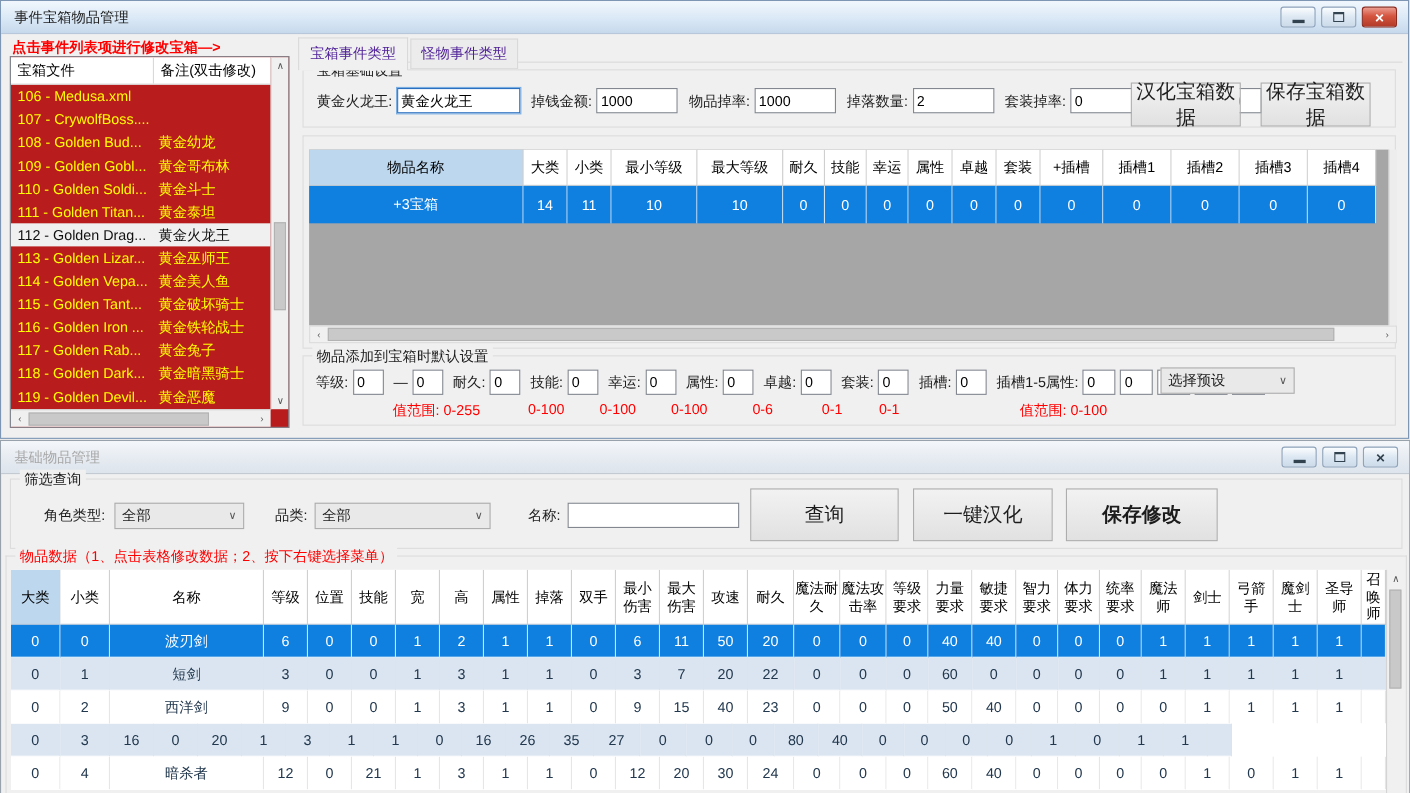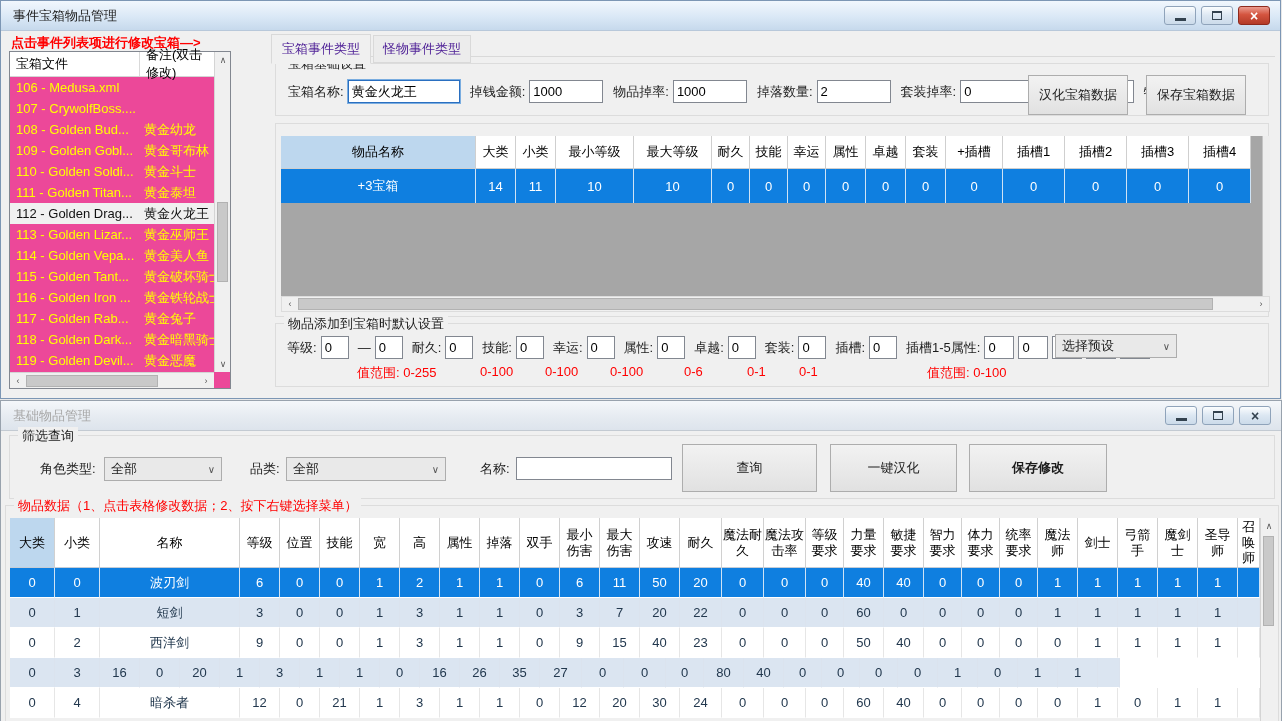--- a/index.html
+++ b/index.html
@@ -24,27 +24,27 @@
   .glyph-x { font-weight:bold; font-size:14px; line-height:1; }
 
   
   .groupbox { position:absolute; border:1px solid #dcdcdc; }
   .glabel { position:absolute; top:-9px; left:8px; background:#f0f0f0; padding:0 4px; font-size:13px; color:#1c1c1c; white-space:nowrap; }
   .glabel.blue { color:#0044cc; }
   .glabel.red { color:#ff0000; }
   .lbl { color:#1c1c1c; white-space:nowrap; }
   .tin { height:23px; border:1px solid #828790; background:#fff; font-family:inherit; font-size:13px; padding:0 3px; color:#000; }
   .tin.focused { border:1px solid #2a6fc0; outline:1px solid #7aade0; }
-  .btn { background:linear-gradient(#f2f2f2,#e1e1e1); border:1px solid #adadad; font-family:inherit; font-size:13px; color:#1c1c1c; display:flex; align-items:center; justify-content:center; cursor:default; }
+  .btn { background:linear-gradient(#f2f2f2,#e1e1e1); border:1px solid #adadad; font-family:inherit; font-size:18px; color:#1c1c1c; display:flex; align-items:center; justify-content:center; cursor:default; }
   .combo { height:24px; background:#e9e9e9; border:1px solid #adadad; display:flex; align-items:center; padding:0 6px; color:#1c1c1c; }
   .combo .chev { margin-left:auto; color:#555; font-size:10px; }
 
   
   .hint { position:absolute; left:10px; top:33px; color:#ff0000; font-weight:bold; font-size:13px; }
-  .filelist { position:absolute; left:8px; top:50px; width:222px; height:338px; background:#ec4899; border:1px solid #828790; }
+  .filelist { position:absolute; left:8px; top:50px; width:254px; height:338px; background:#b91c1c; border:1px solid #828790; }
   .fl-header { position:absolute; left:0; top:0; right:16px; height:25px; background:#fff; display:flex; align-items:center; border-bottom:1px solid #d4d4d4; }
   .fl-header span { padding-left:6px; color:#000; }
   .fl-h-file { width:130px; border-right:1px solid #d9d9d9; height:100%; display:flex; align-items:center; }
   .fl-h-note { flex:1; }
   .fl-items { position:absolute; left:0; top:25px; right:16px; bottom:16px; overflow:hidden; }
   .fl-item { height:21px; display:flex; align-items:center; color:#ffff00; }
   .fl-item.sel { background:#f0f0f0; color:#111; }
   .fl-file { width:130px; padding-left:6px; white-space:nowrap; overflow:hidden; }
   .fl-note { flex:1; padding-left:4px; white-space:nowrap; overflow:hidden; }
   .vscroll { position:absolute; right:0; top:0; bottom:16px; width:16px; background:#f0f0f0; border-left:1px solid #d4d4d4; }
@@ -204,21 +204,21 @@
 
   <div class="tabs">
     <span class="tab active">宝箱事件类型</span>
     <span class="tab">怪物事件类型</span>
   </div>
   <div class="tabline"></div>
 
   <div class="groupbox" id="grp-basic">
     <span class="glabel">宝箱基础设置</span>
     <div class="basic-fields" id="basic-fields">
-        <span class="lbl">宝箱名称:</span>
+        <span class="lbl">黄金火龙王:</span>
         <input class="tin focused" value="黄金火龙王" style="width: 112px;">
         <span class="lbl">掉钱金额:</span>
         <input class="tin" value="1000" style="width: 74px;">
         <span class="lbl">物品掉率:</span>
         <input class="tin" value="1000" style="width: 74px;">
         <span class="lbl">掉落数量:</span>
         <input class="tin" value="2" style="width: 74px;">
         <span class="lbl">套装掉率:</span>
         <input class="tin" value="0" style="width: 74px;">
         <span class="lbl">掉落类型:</span>

